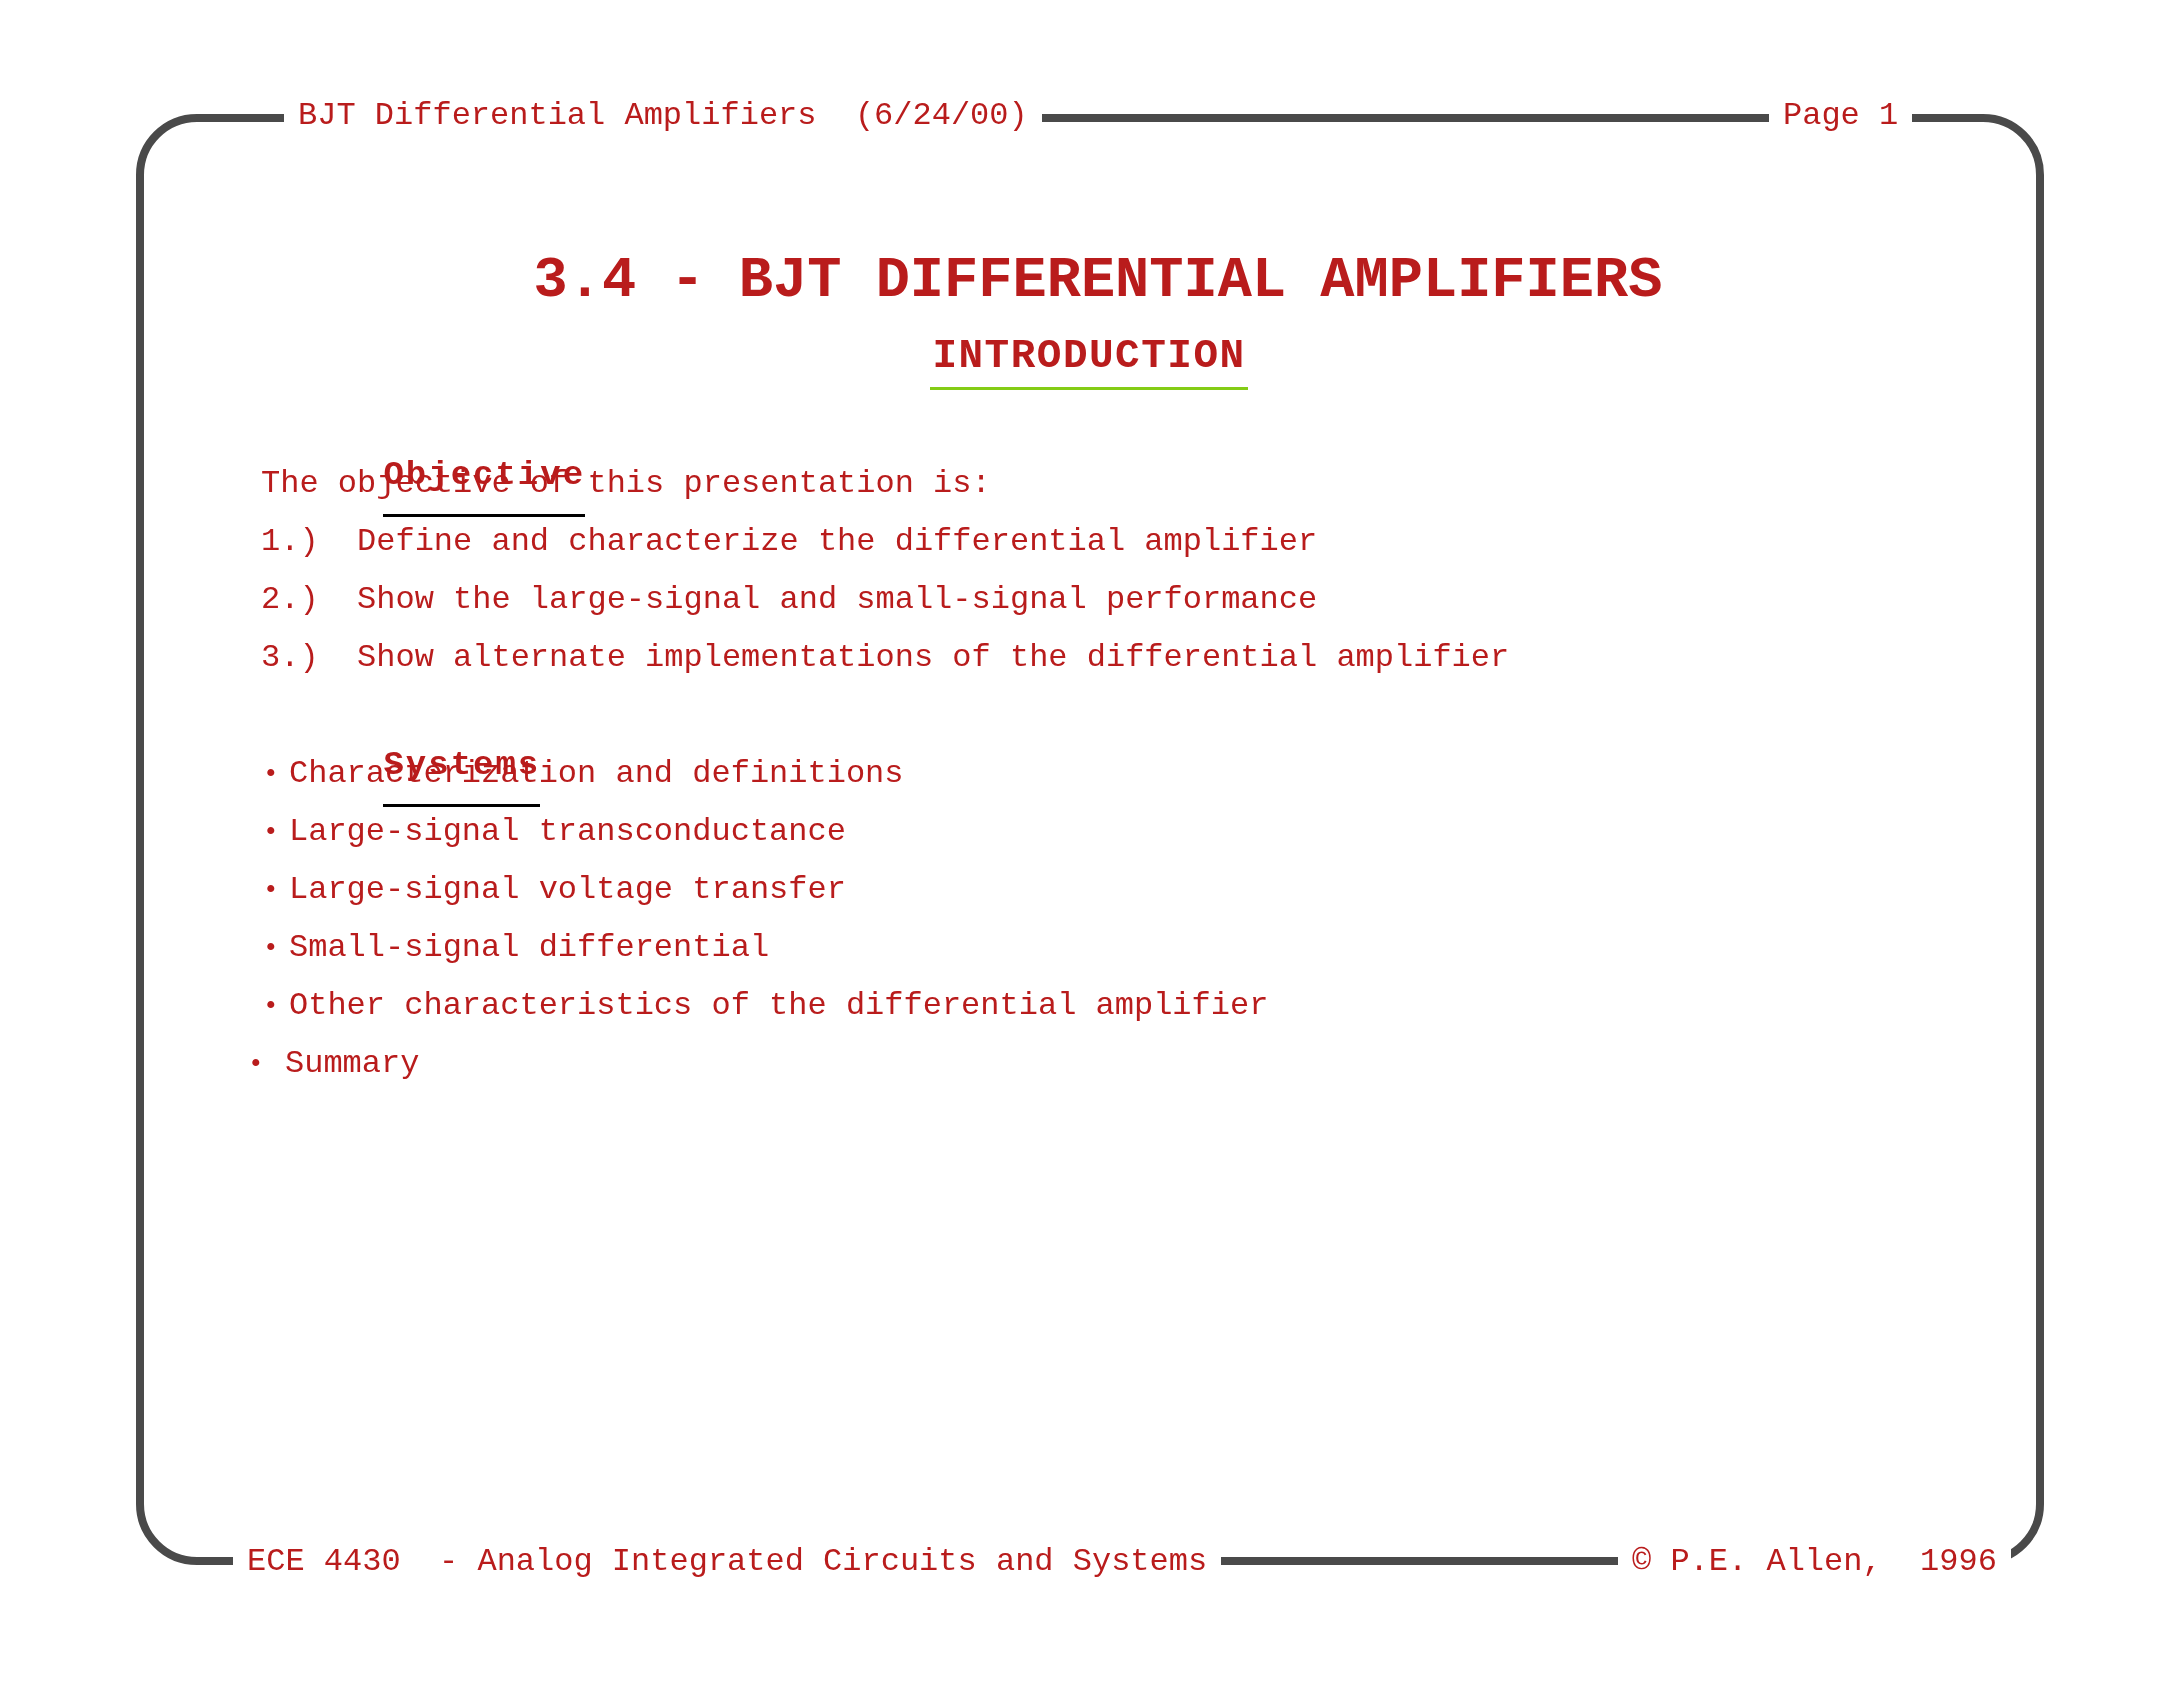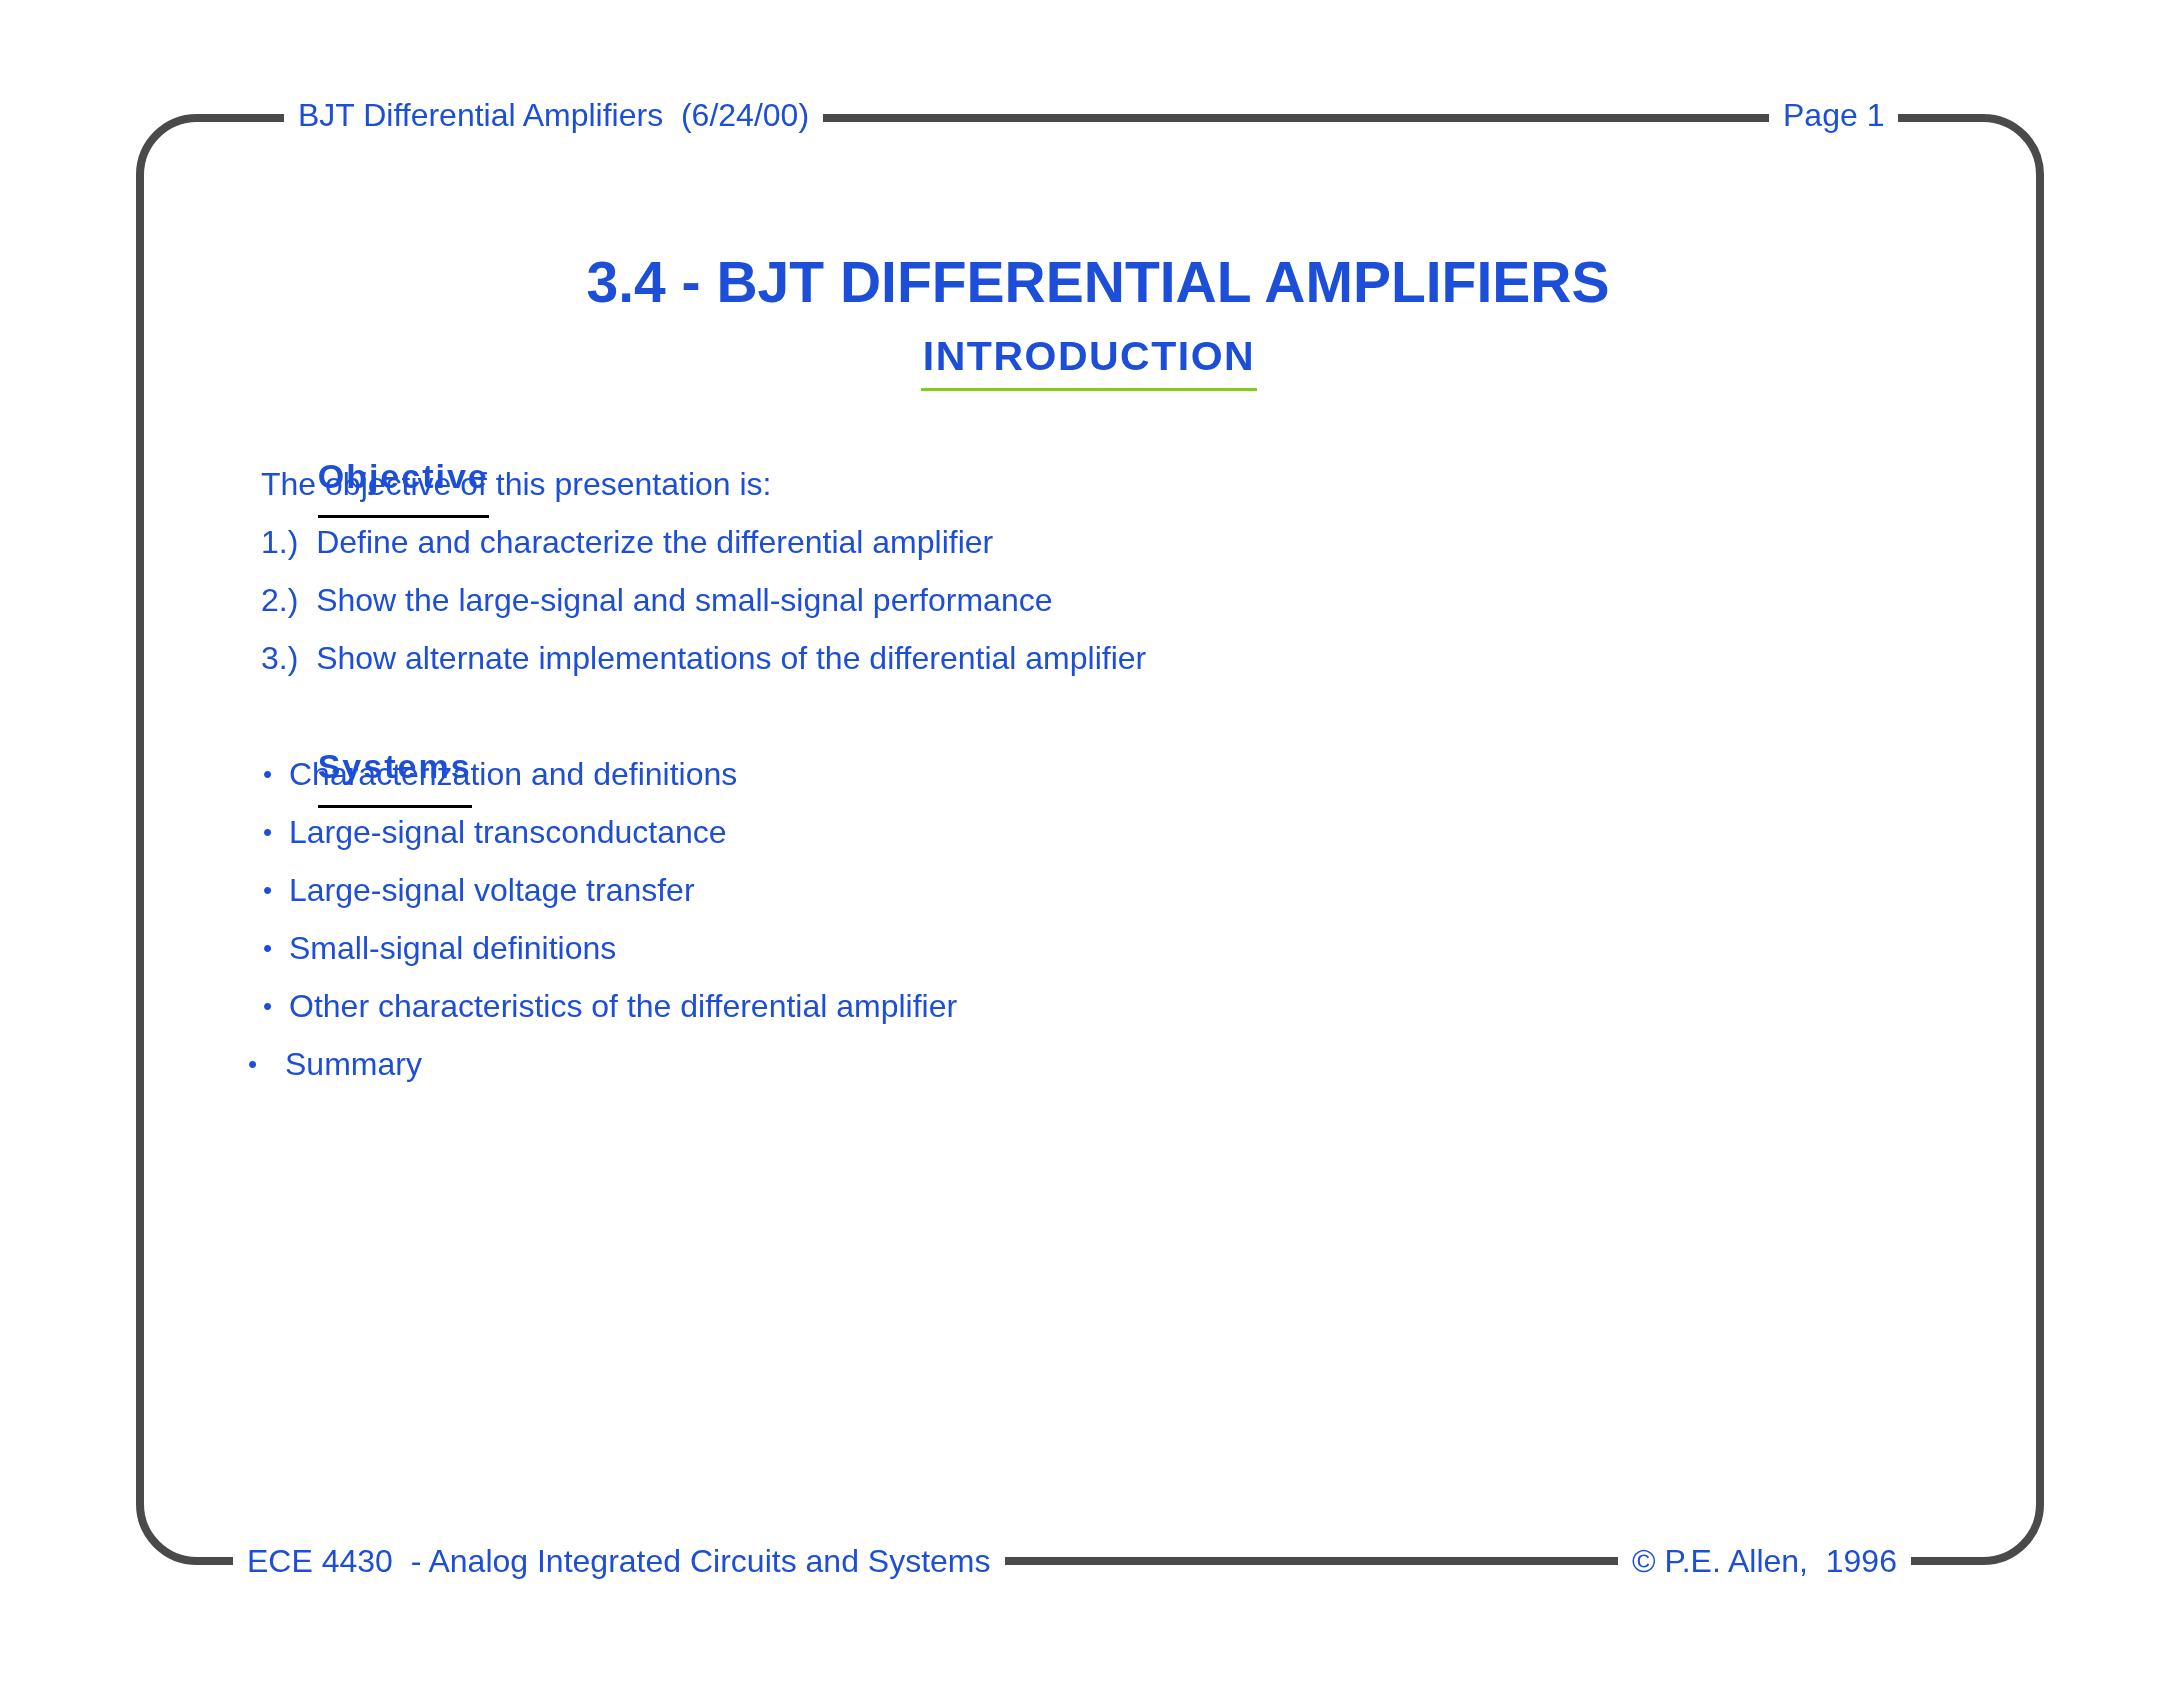--- a/index.html
+++ b/index.html
@@ -1,21 +1,21 @@
 <!DOCTYPE html>
 <html><head>
 <meta charset="utf-8">
 <style>
   html,body{margin:0;padding:0;background:#fff;}
   .page{
     position:relative;
     width:2178px;height:1683px;
     background:#ffffff;
-    font-family:Liberation Sans, sans-serif;
-    color:#1d4ed8;
+    font-family:Liberation Mono, monospace;
+    color:#b91c1c;
     overflow:hidden;
   }
   
   .frame{
     position:absolute;
     left:136px;top:114px;
     width:1908px;height:1451px;
     box-sizing:border-box;
     border:8px solid #4a4a4a;
     border-radius:61px;
@@ -126,21 +126,21 @@
     <div class="row bulleted">
       <span class="glyph">•</span>
       <span class="btext">Large-signal transconductance</span>
     </div>
     <div class="row bulleted">
       <span class="glyph">•</span>
       <span class="btext">Large-signal voltage transfer</span>
     </div>
     <div class="row bulleted">
       <span class="glyph">•</span>
-      <span class="btext">Small-signal definitions</span>
+      <span class="btext">Small-signal differential</span>
     </div>
     <div class="row bulleted">
       <span class="glyph">•</span>
       <span class="btext">Other characteristics of the differential amplifier</span>
     </div>
     <div class="row bulleted summary">
       <span class="glyph">•</span>
       <span class="btext">Summary</span>
     </div>
 

